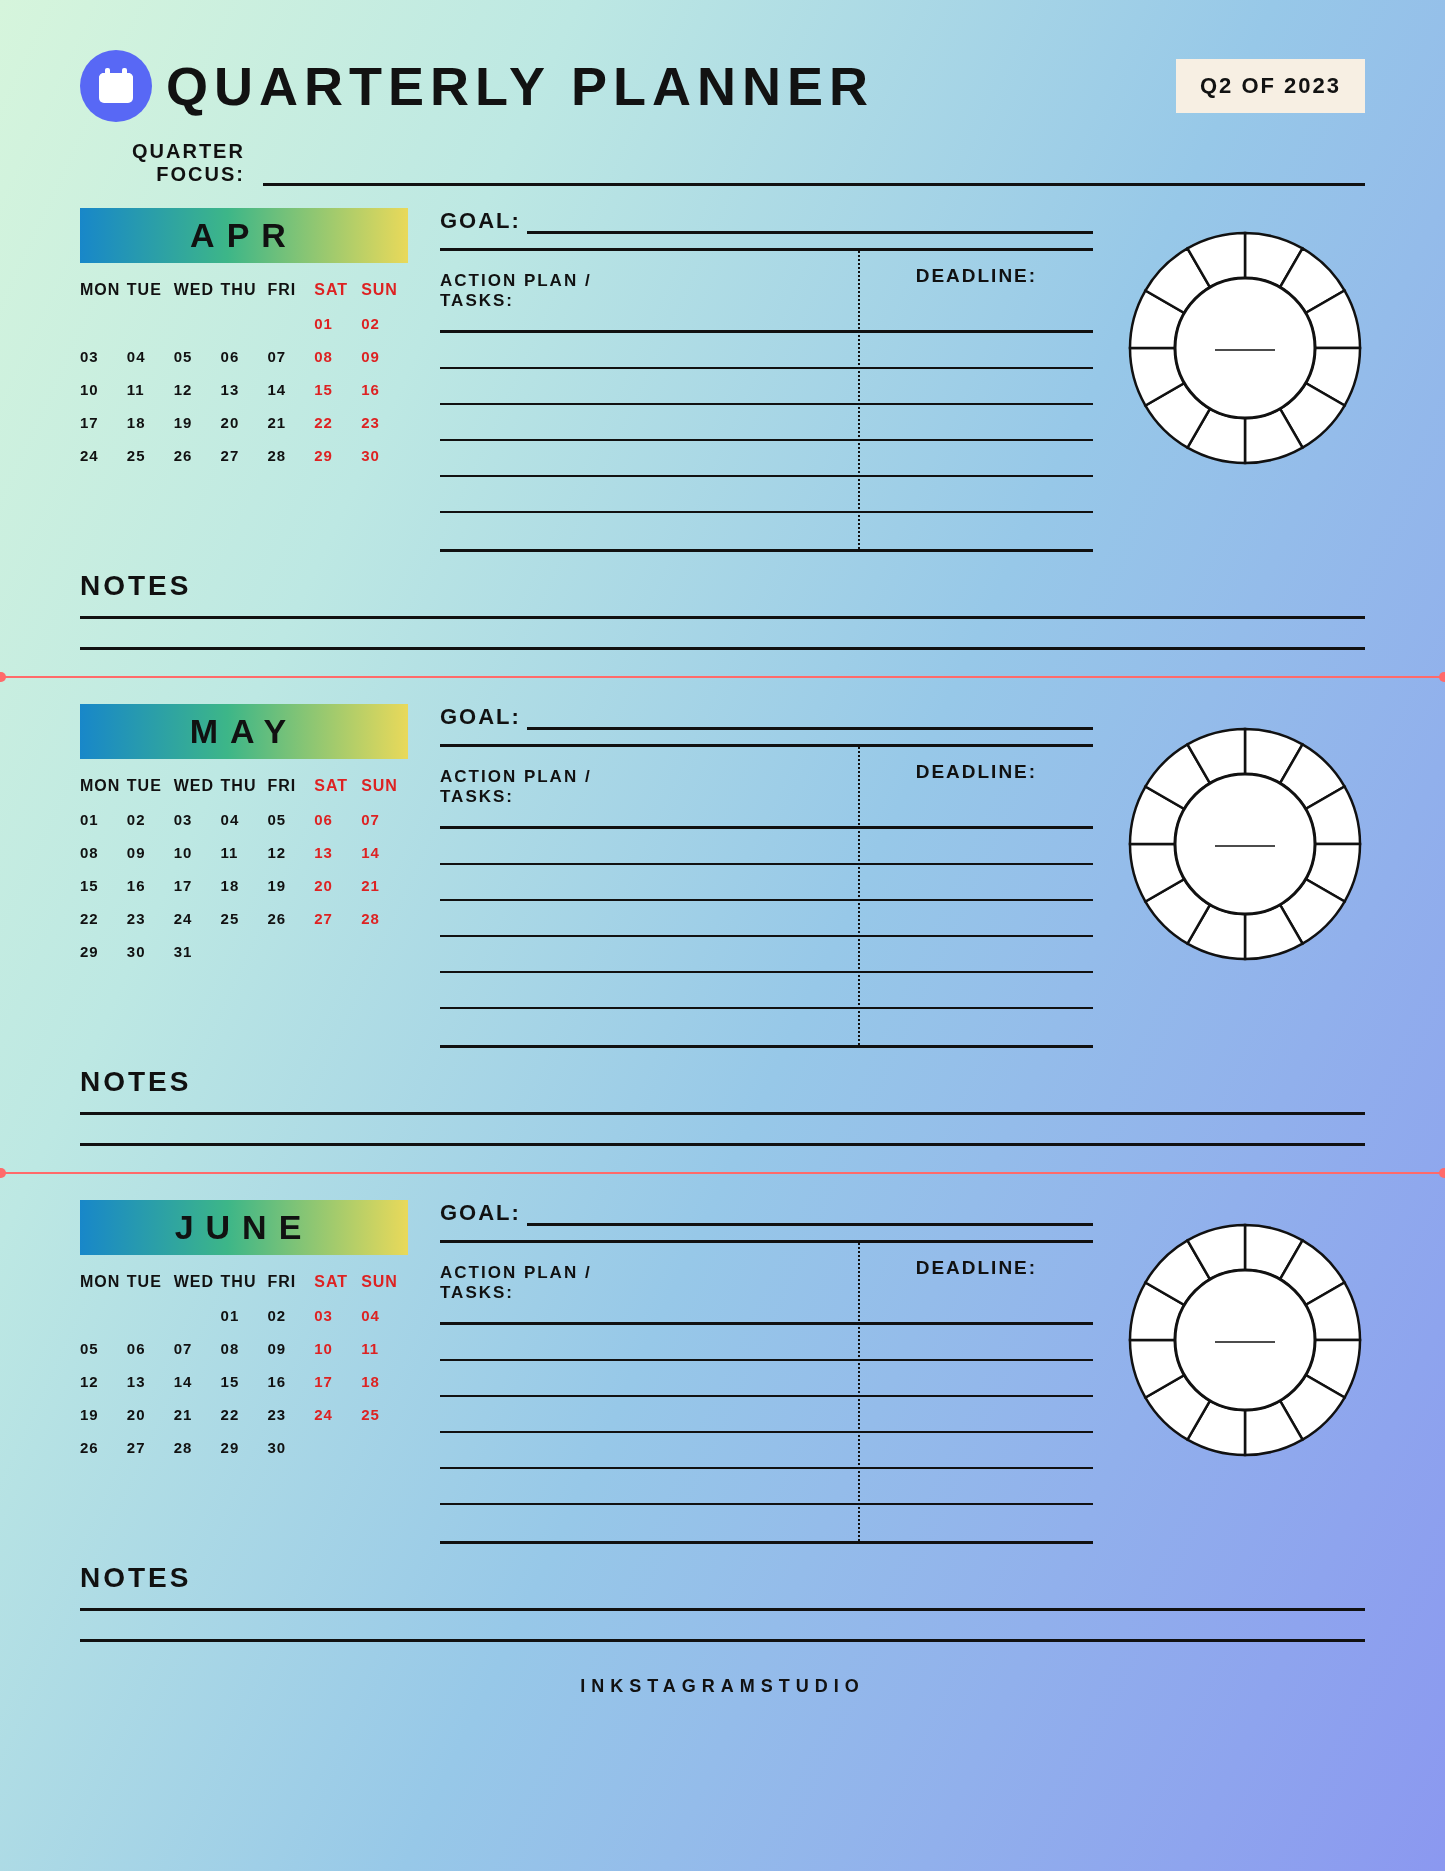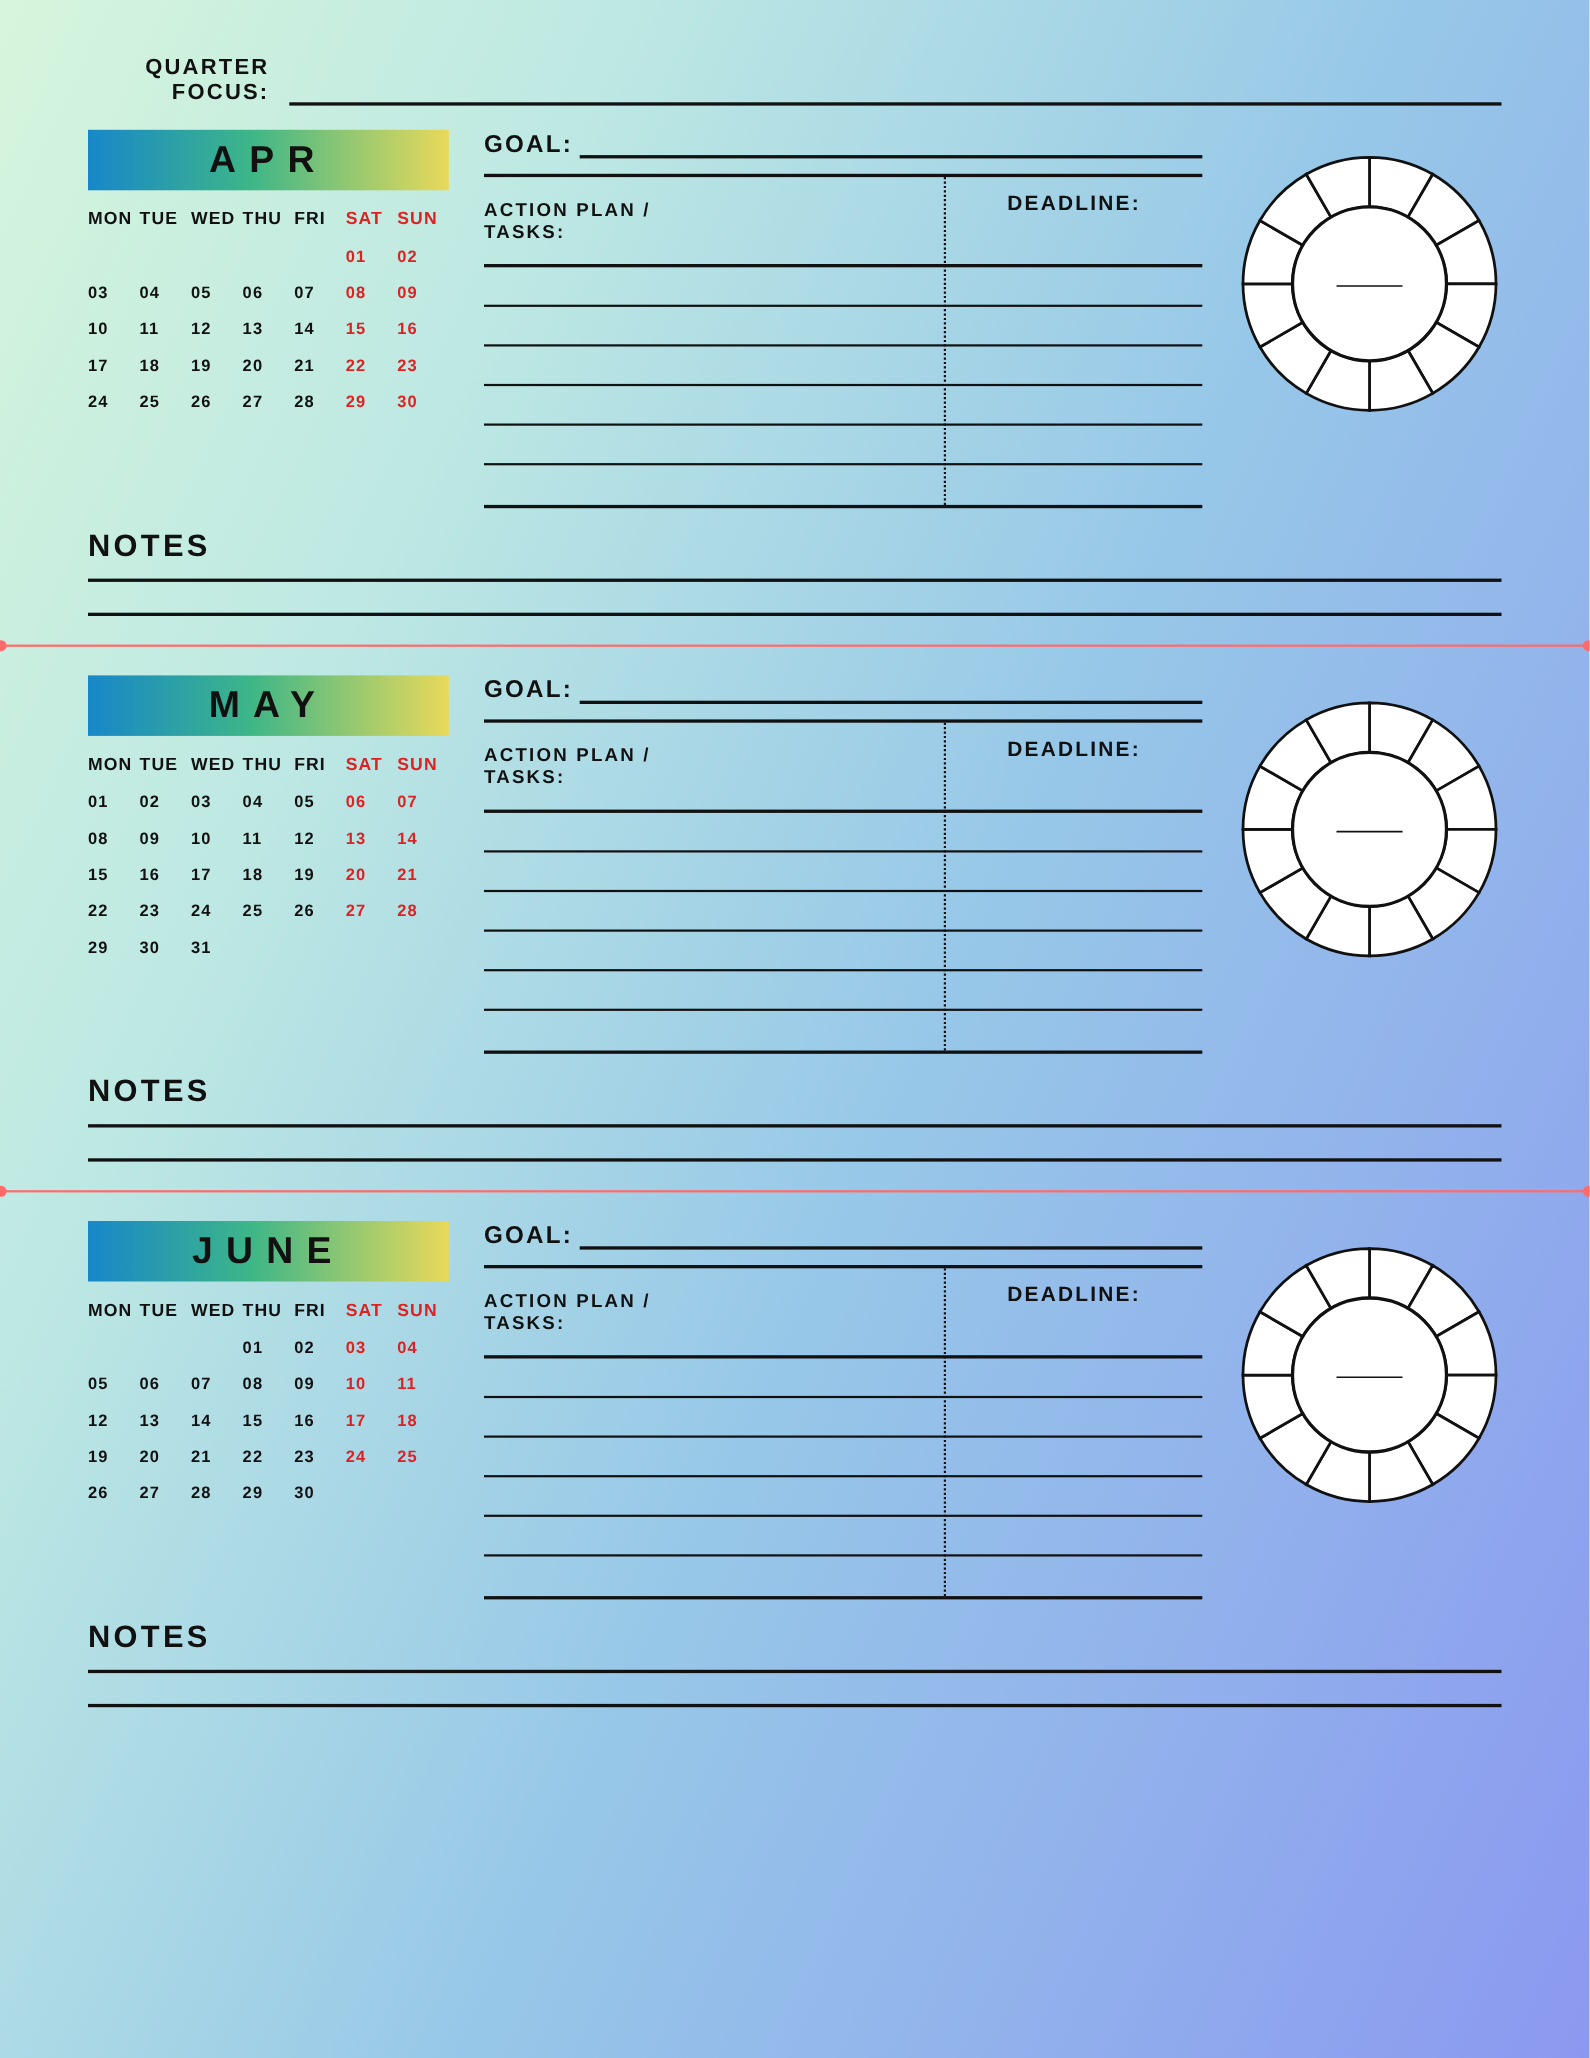--- a/index.html
+++ b/index.html
@@ -40,20 +40,32 @@
 .nl{border-bottom:3px solid #111;height:2px}
 .sep{position:relative;height:2px;background:#ff6a6a;margin:26px -80px}
 .sep::before,.sep::after{content:"";position:absolute;width:10px;height:10px;background:#ff6a6a;border-radius:50%;top:-4px}
 .sep::before{left:-4px}.sep::after{right:-4px}
 .footer{text-align:center;font-size:18px;font-weight:900;letter-spacing:6px;margin-top:34px}
 </style>
 </head>
 <body>
 
 <div class="page">
+  <div class="header">
+    <div class="logo">
+      <svg width="42" height="42" viewBox="0 0 42 42">
+          <rect x="4" y="8" width="34" height="30" rx="5" fill="#fff"></rect>
+          <rect x="4" y="8" width="34" height="10" rx="5" fill="#fff"></rect>
+          <rect x="10" y="3" width="5" height="10" rx="2" fill="#fff"></rect>
+          <rect x="27" y="3" width="5" height="10" rx="2" fill="#fff"></rect>
+        </svg>
+    </div>
+    <div class="title">QUARTERLY PLANNER</div>
+    <div class="badge">Q2 OF 2023</div>
+  </div>
   <div class="focus-row">
     <div class="focus-label" style="white-space:pre">QUARTER
 FOCUS:</div>
     <div class="focus-line"></div>
   </div>
 
   <div id="months">
       <div class="month-block">
     <div class="month-row">
       <div class="cal">
@@ -333,13 +345,14 @@
     <div class="notes">
       <div class="nlabel">NOTES</div>
       <div class="nlines">
         <div class="nl"></div>
         <div class="nl"></div>
       </div>
     </div>
   </div>
     </div>
 
+  <div class="footer">INKSTAGRAMSTUDIO</div>
 </div>
 
 </body></html>

